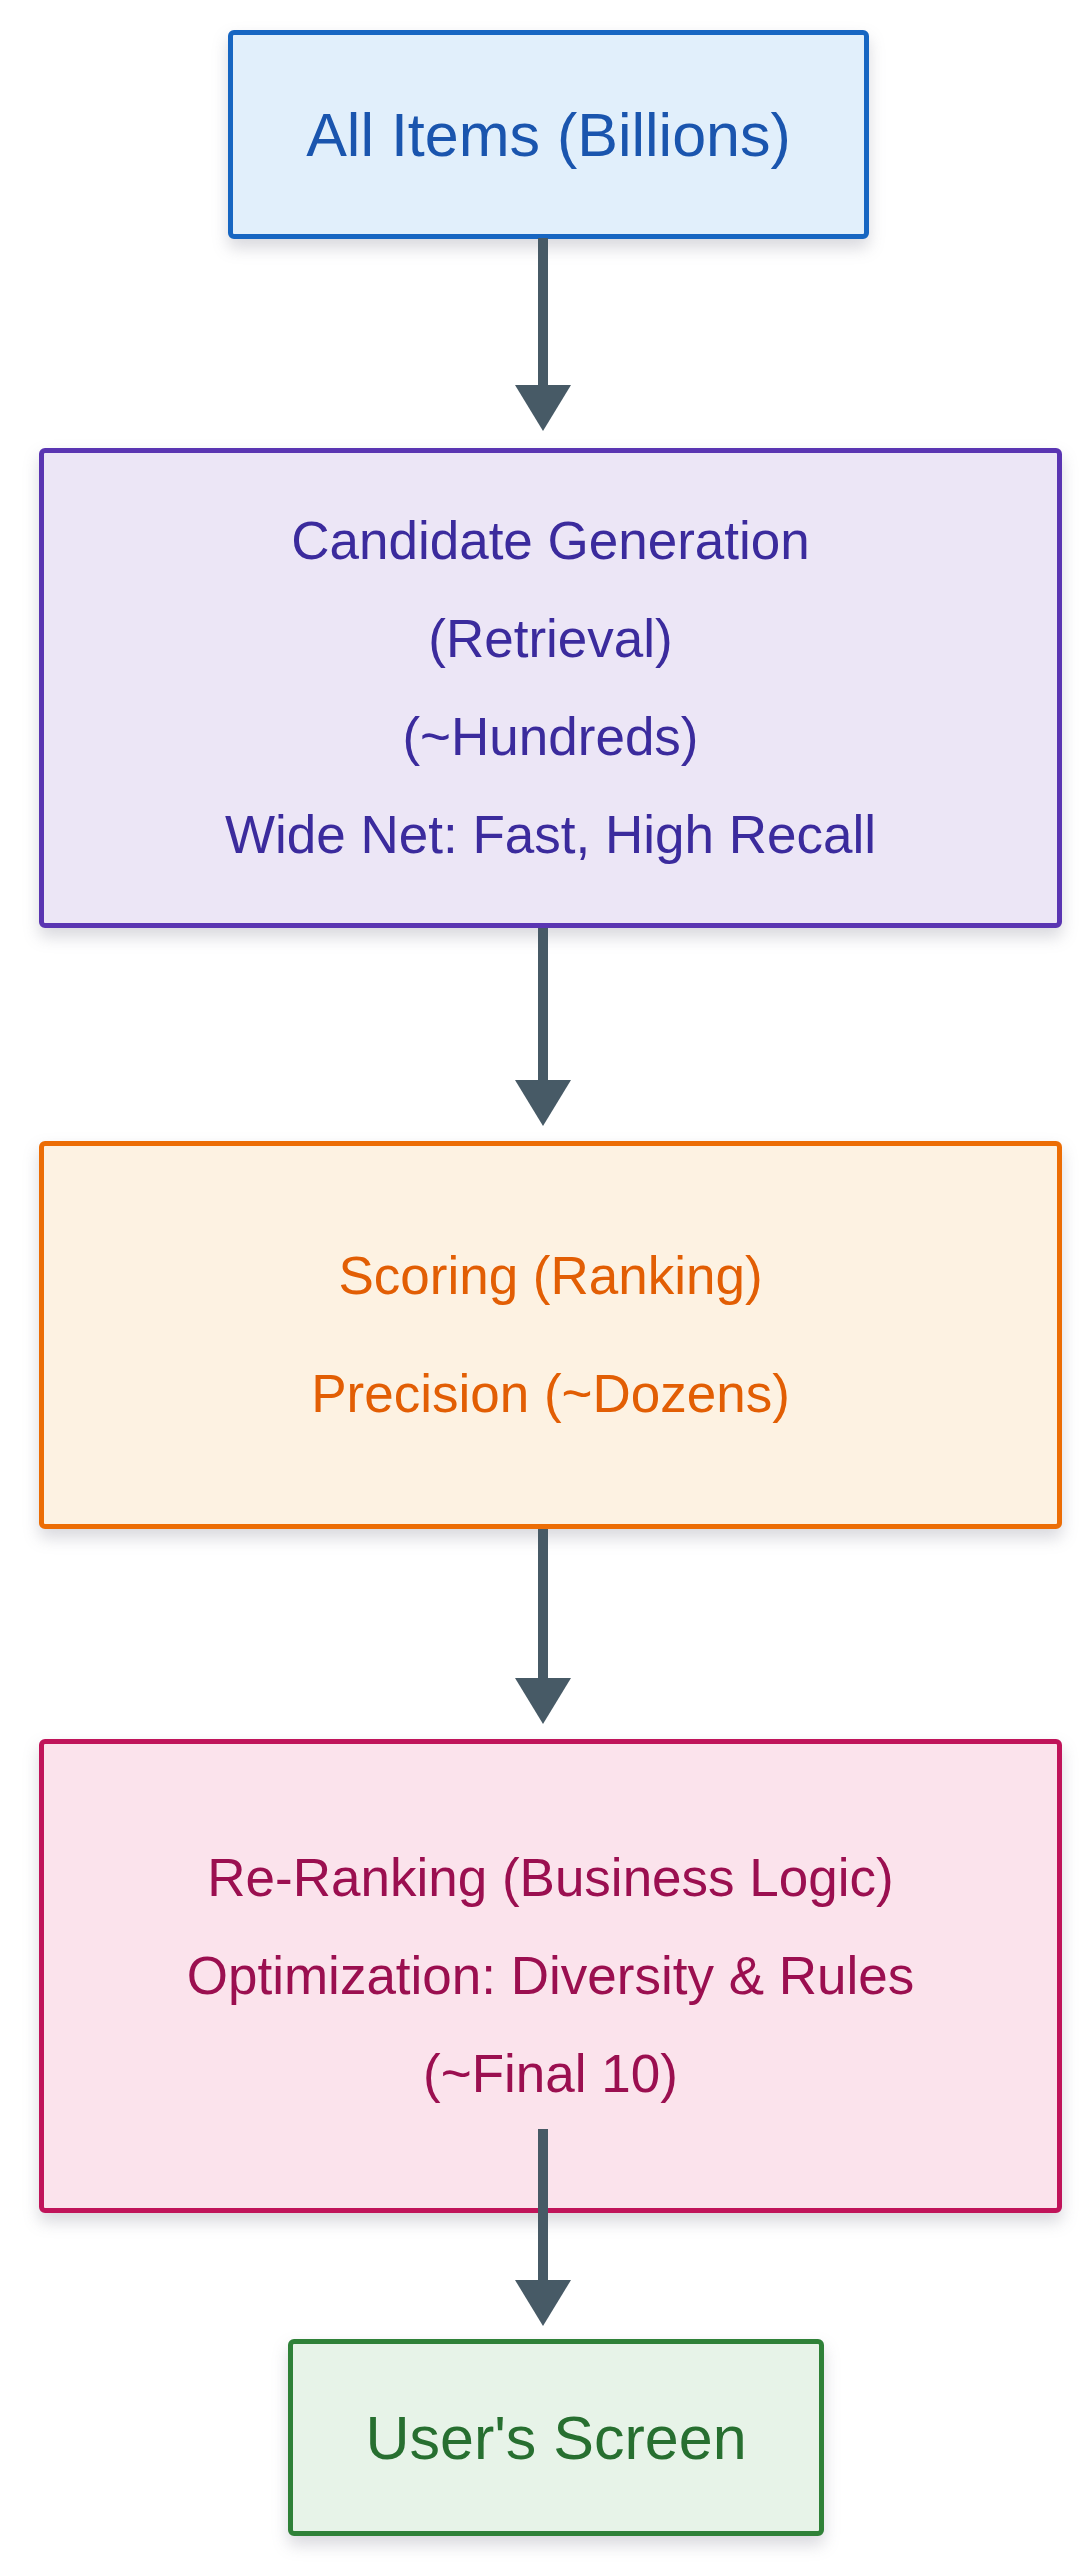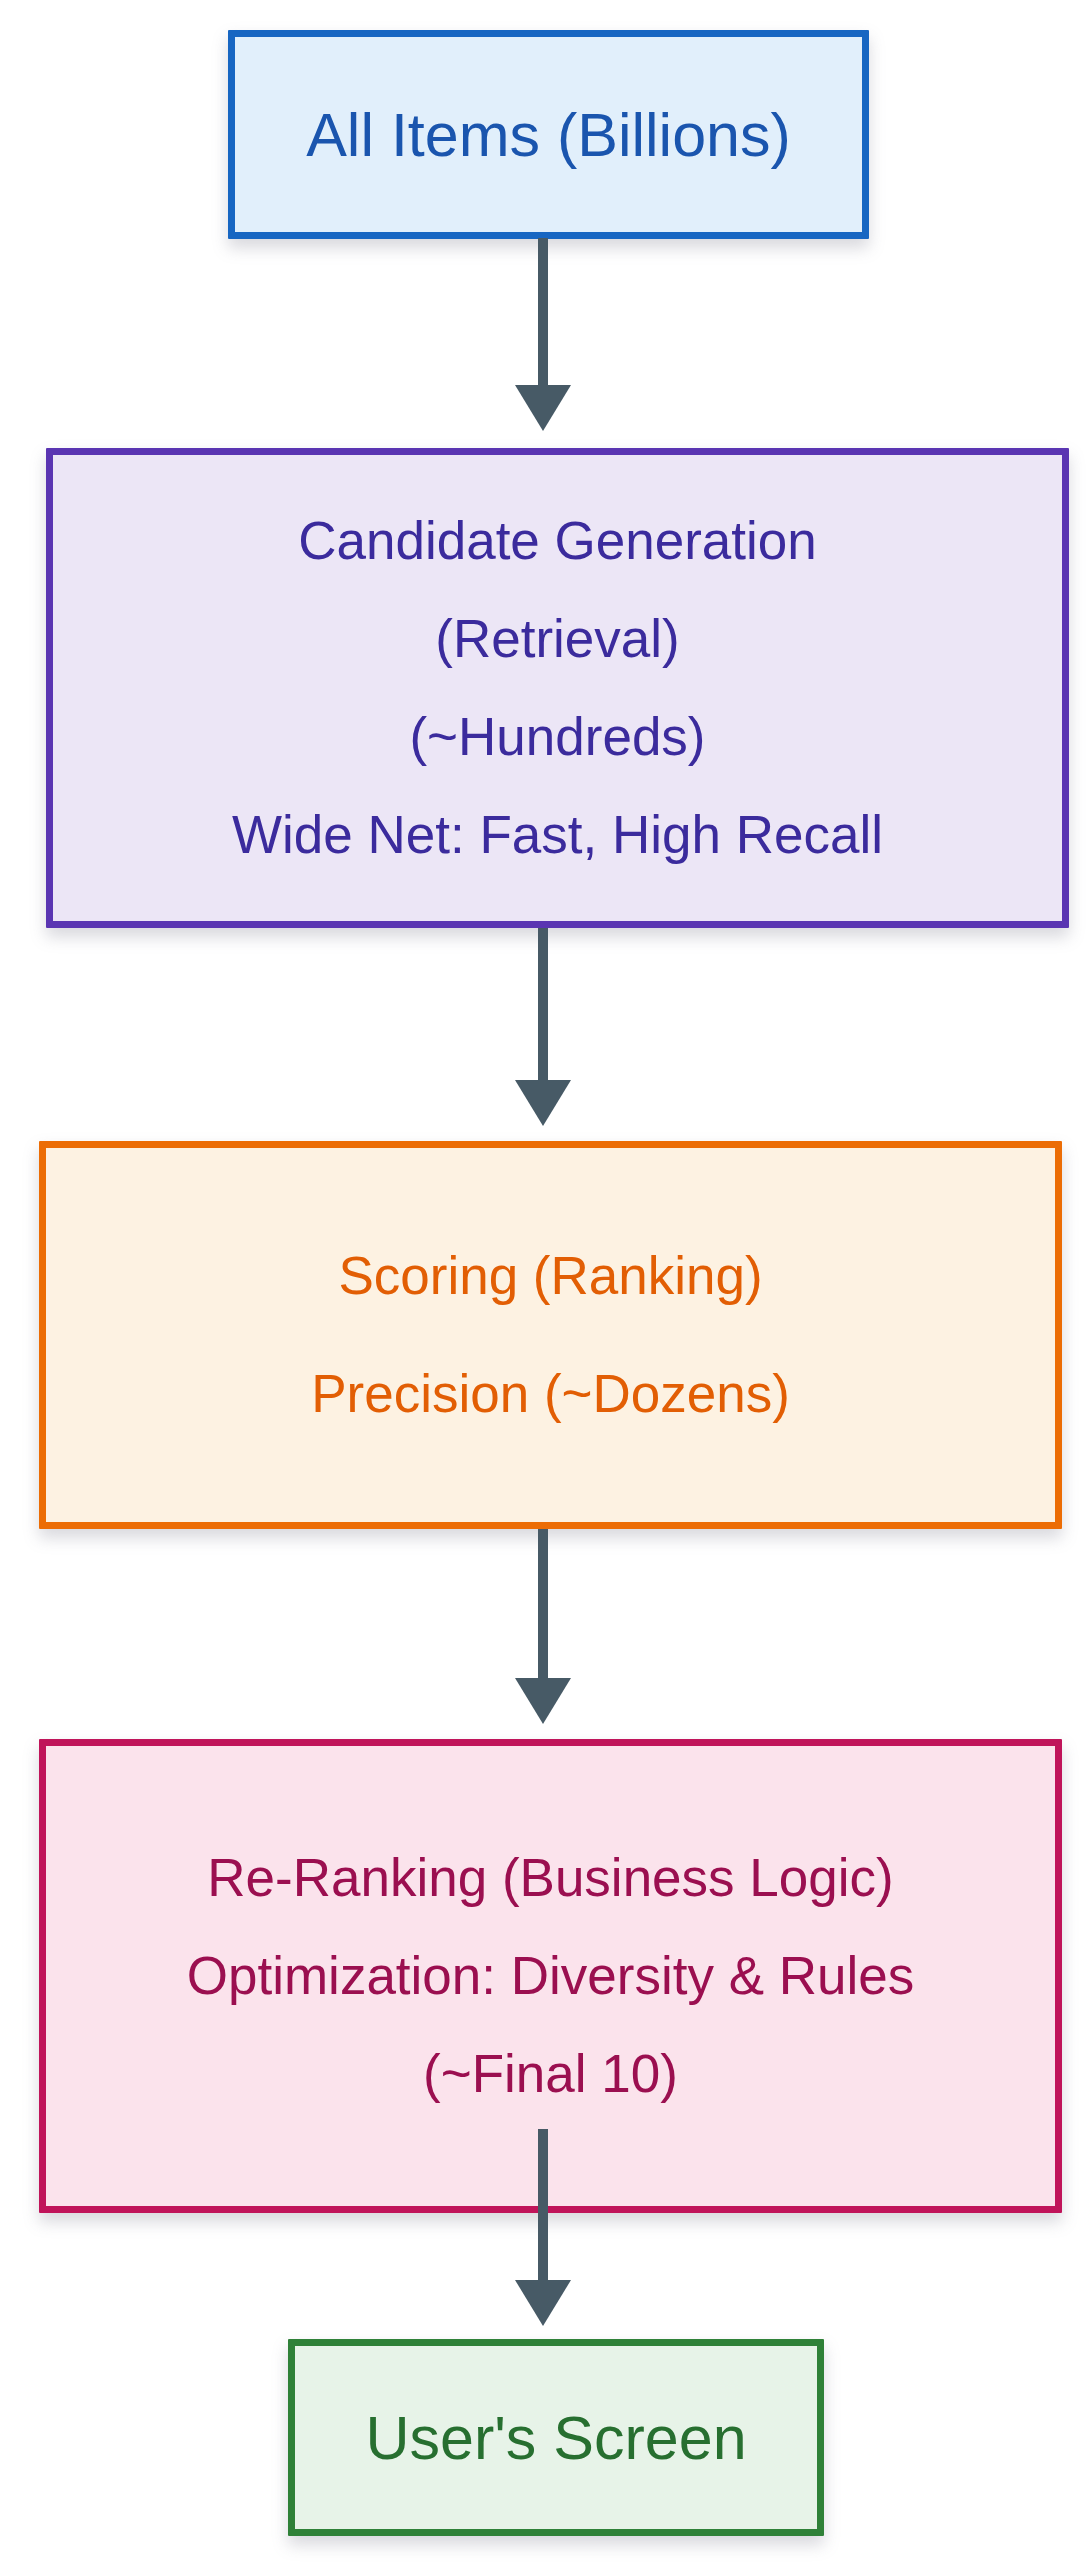--- a/index.html
+++ b/index.html
@@ -8,22 +8,22 @@
     height: 2576px;
     position: relative;
     background: #ffffff;
     font-family: "Liberation Sans", sans-serif;
     overflow: hidden;
   }
 
   .node {
     position: absolute;
     box-sizing: border-box;
-    border: 7px solid #f97316;
-    border-radius: 1px;
+    border: 5px solid #f97316;
+    border-radius: 6px;
     display: flex;
     flex-direction: column;
     align-items: center;
     justify-content: center;
     text-align: center;
     box-shadow: 0 8.8px 16px rgba(120,120,135,0.28);
     background: #eee;
   }
   .node .line { white-space: nowrap; }
 
@@ -64,21 +64,21 @@
 
 <div class="node n0" style="background-color: rgb(225, 239, 251); border-color: rgb(23, 102, 194); color: rgb(26, 85, 174);">
   <div class="line">All Items (Billions)</div>
 </div>
 
 <div class="arrow a1">
   <div class="arrow-shaft"></div>
   <div class="arrow-head"></div>
 </div>
 
-<div class="node n1" style="background-color: rgb(236, 230, 246); border-color: rgb(90, 53, 178); color: rgb(59, 43, 157); margin-left: 7px;">
+<div class="node n1" style="background-color: rgb(236, 230, 246); border-color: rgb(90, 53, 178); color: rgb(59, 43, 157);">
   <div class="line">Candidate Generation</div>
   <div class="line">(Retrieval)</div>
   <div class="line">(~Hundreds)</div>
   <div class="line">Wide Net: Fast, High Recall</div>
 </div>
 
 <div class="arrow a2">
   <div class="arrow-shaft"></div>
   <div class="arrow-head"></div>
 </div>

